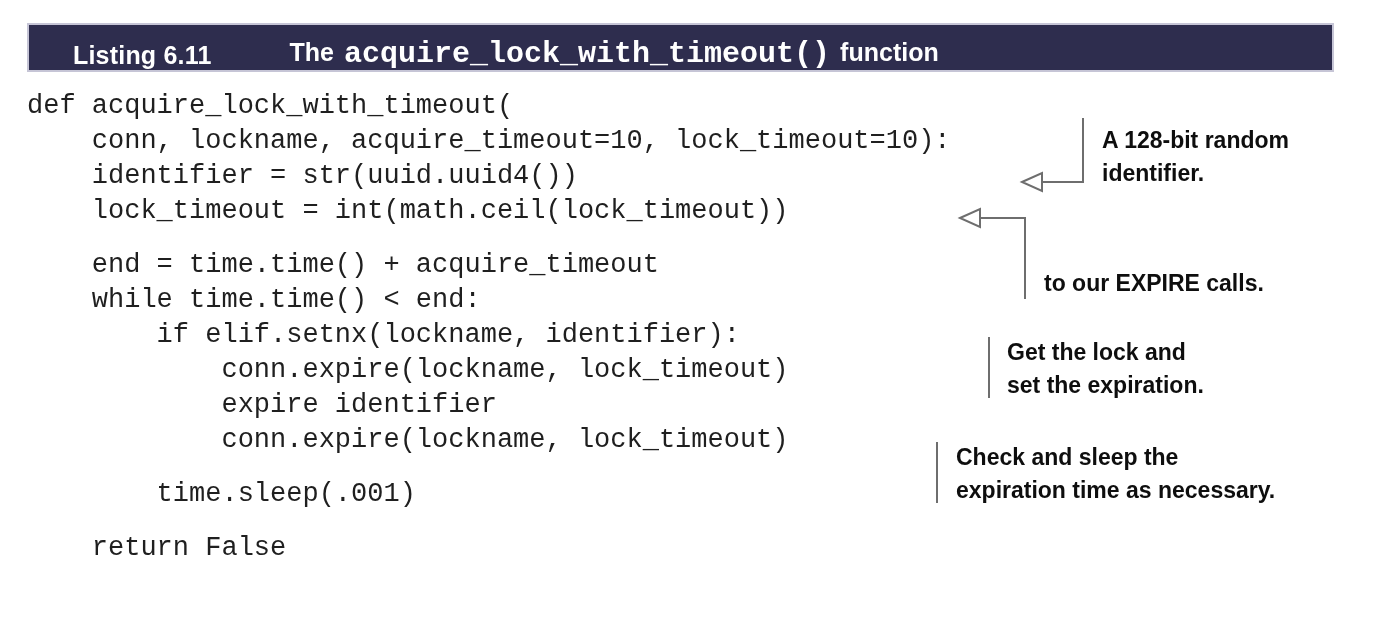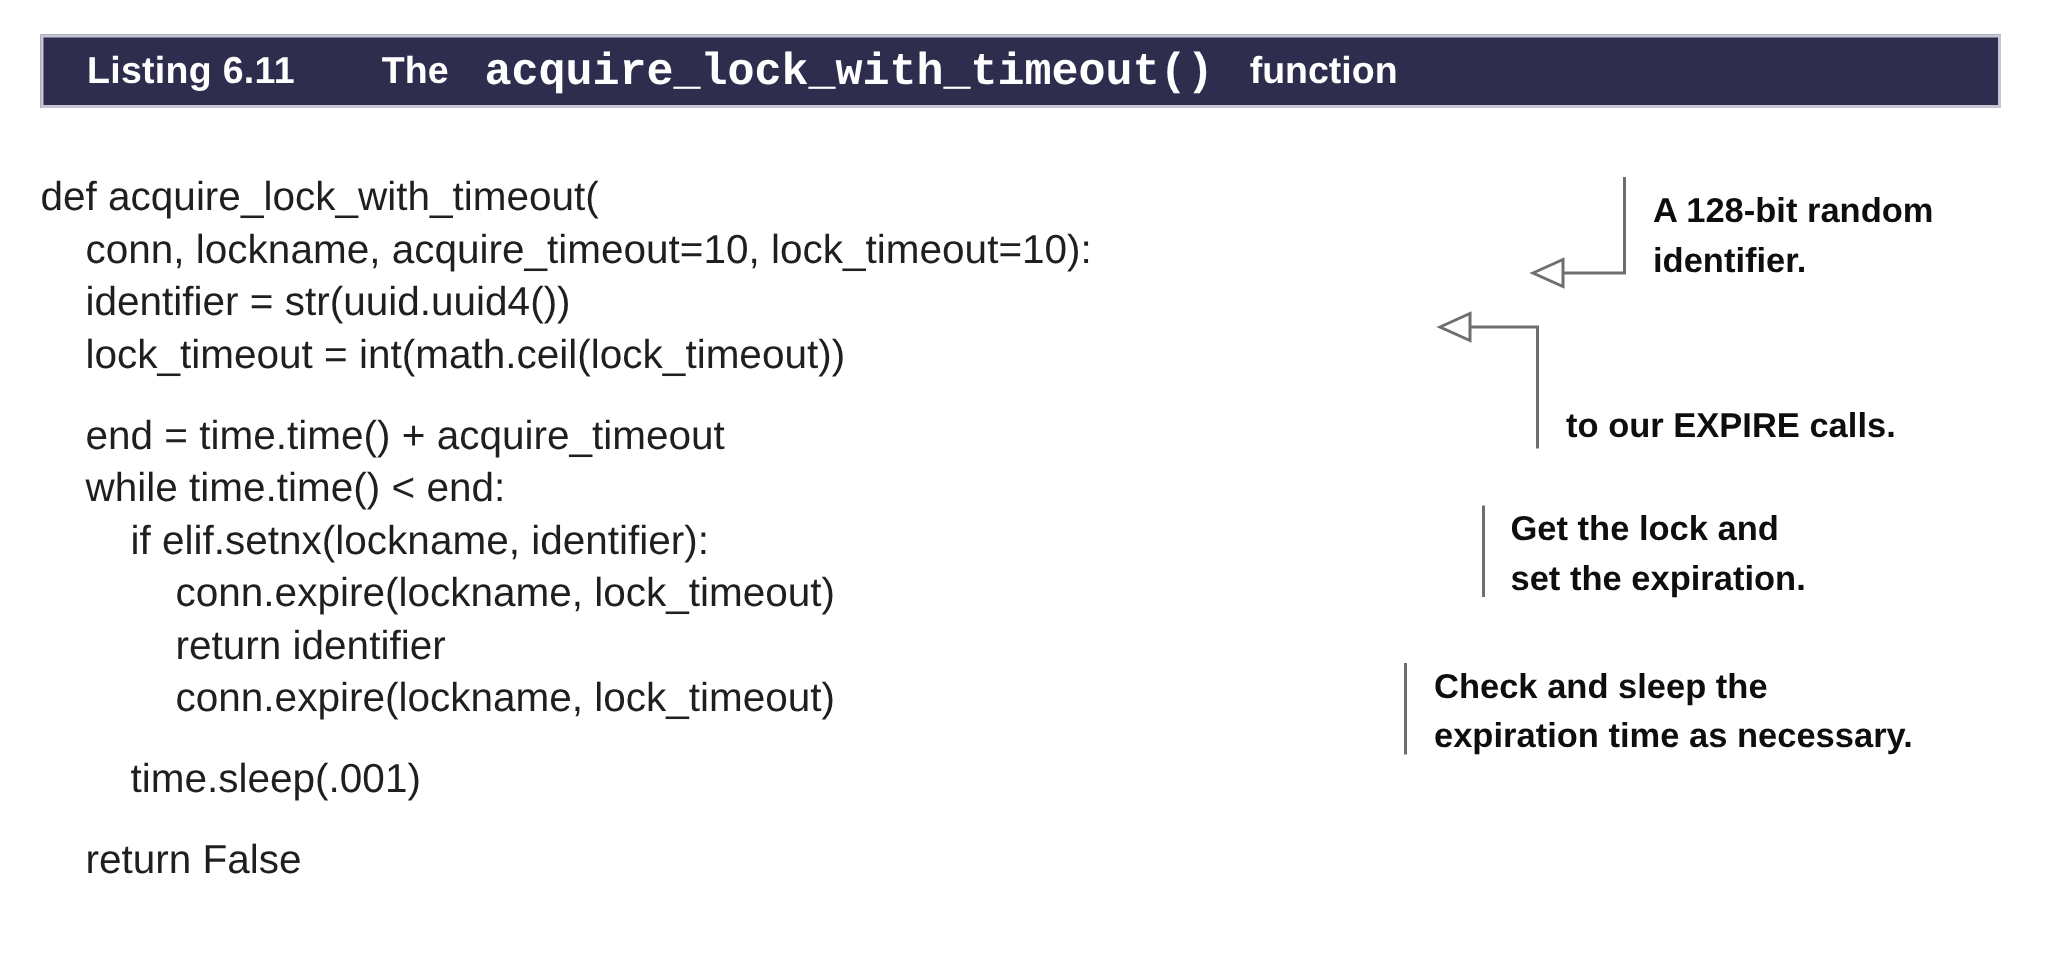--- a/index.html
+++ b/index.html
@@ -15,35 +15,36 @@
   html,body{background:var(--page-bg);}
   body{
     width:1376px;height:638px;overflow:hidden;position:relative;
     font-family:"Liberation Sans",sans-serif;
   }
   
   .listing-bar{
     position:absolute;left:27px;top:23px;width:1307px;height:49px;
     background:var(--listing-bar-bg);
     border:2px solid var(--listing-bar-border);
-    display:flex;align-items:center;
-    padding-left:29px;
+    display:flex;align-items:flex-end;
+    padding-left:44px;
     color:var(--listing-bar-text);
+    gap:20px;
   }
   .lb-label{font-size:25px;font-weight:bold;letter-spacing:.2px;white-space:pre;}
   .lb-title{display:flex;align-items:baseline;margin-left:58px;white-space:pre;}
   .lb-word{font-size:25px;font-weight:bold;}
   .lb-code{
     font-family:"Liberation Mono",monospace;font-size:30px;font-weight:bold;
-    margin:0 24px;position:relative;top:1px;
+    margin:0 10px;position:relative;top:1px;
   }
   
   .code-block{
-    position:absolute;left:27px;top:114px;width:990px;
-    font-family:Liberation Sans, sans-serif;font-size:27px;
+    position:absolute;left:27px;top:89px;width:990px;
+    font-family:Liberation Mono, monospace;font-size:27px;
     color:var(--code-text);
   }
   .code-line{height:35px;line-height:35px;white-space:pre;}
   .code-line.blank{height:19px;}
   
   .annotation{
     position:absolute;
     color:var(--annotation-text);
     font-size:23px;font-weight:bold;line-height:33px;white-space:pre;
   }
@@ -72,21 +73,21 @@
   <div class="code-block">
     <div class="code-line">def acquire_lock_with_timeout(</div>
     <div class="code-line">    conn, lockname, acquire_timeout=10, lock_timeout=10):</div>
     <div class="code-line">    identifier = str(uuid.uuid4())</div>
     <div class="code-line">    lock_timeout = int(math.ceil(lock_timeout))</div>
     <div class="code-line blank"></div>
     <div class="code-line">    end = time.time() + acquire_timeout</div>
     <div class="code-line">    while time.time() &lt; end:</div>
     <div class="code-line">        if elif.setnx(lockname, identifier):</div>
     <div class="code-line">            conn.expire(lockname, lock_timeout)</div>
-    <div class="code-line">            return identifier</div>
+    <div class="code-line">            expire identifier</div>
     <div class="code-line">            conn.expire(lockname, lock_timeout)</div>
     <div class="code-line blank"></div>
     <div class="code-line">        time.sleep(.001)</div>
     <div class="code-line blank"></div>
     <div class="code-line">    return False</div>
   </div>
 
   <svg class="arrow-svg" style="left:1014px;top:112px;" width="76" height="82" viewBox="0 0 76 82">
     <polyline points="69,6 69,70 28,70"></polyline>
     <polygon points="8,70 28,61 28,79"></polygon>

